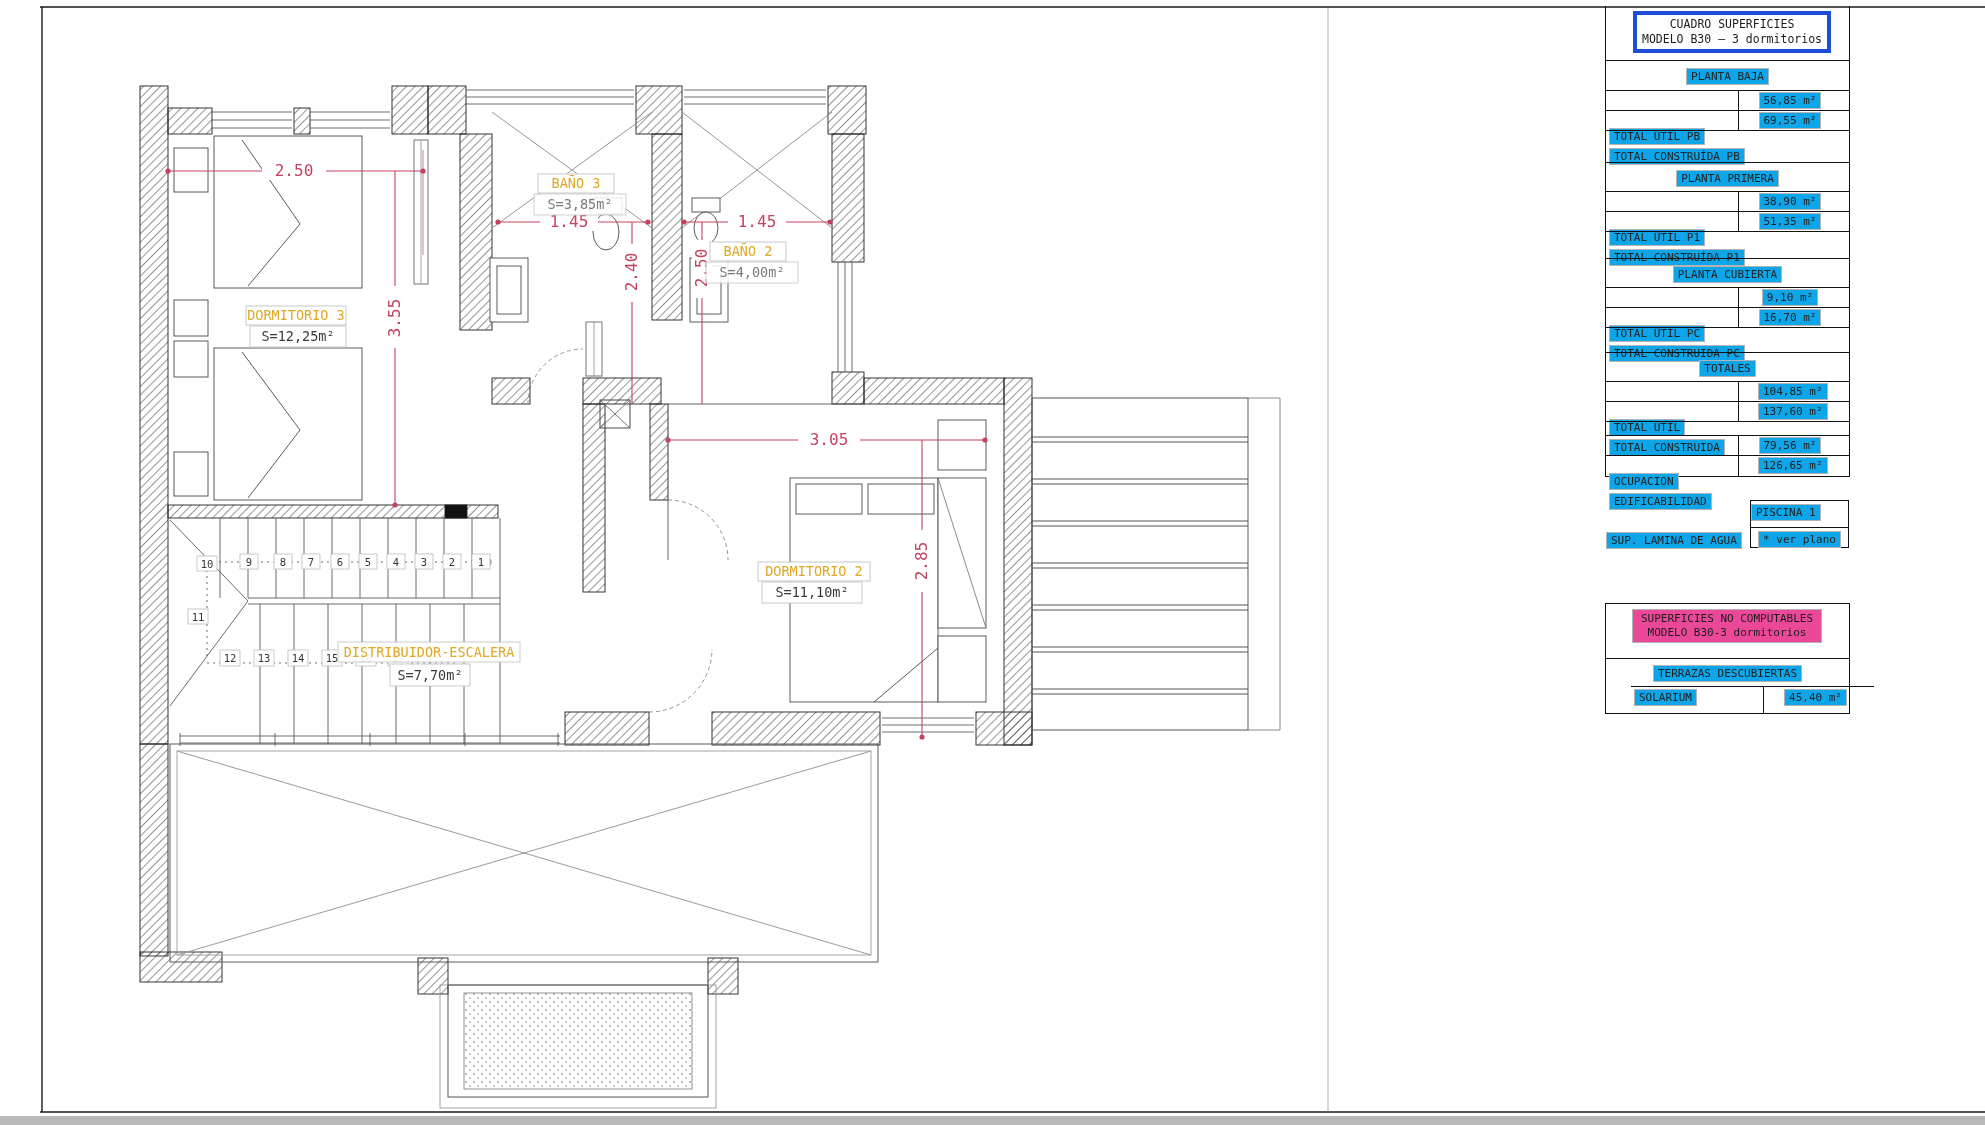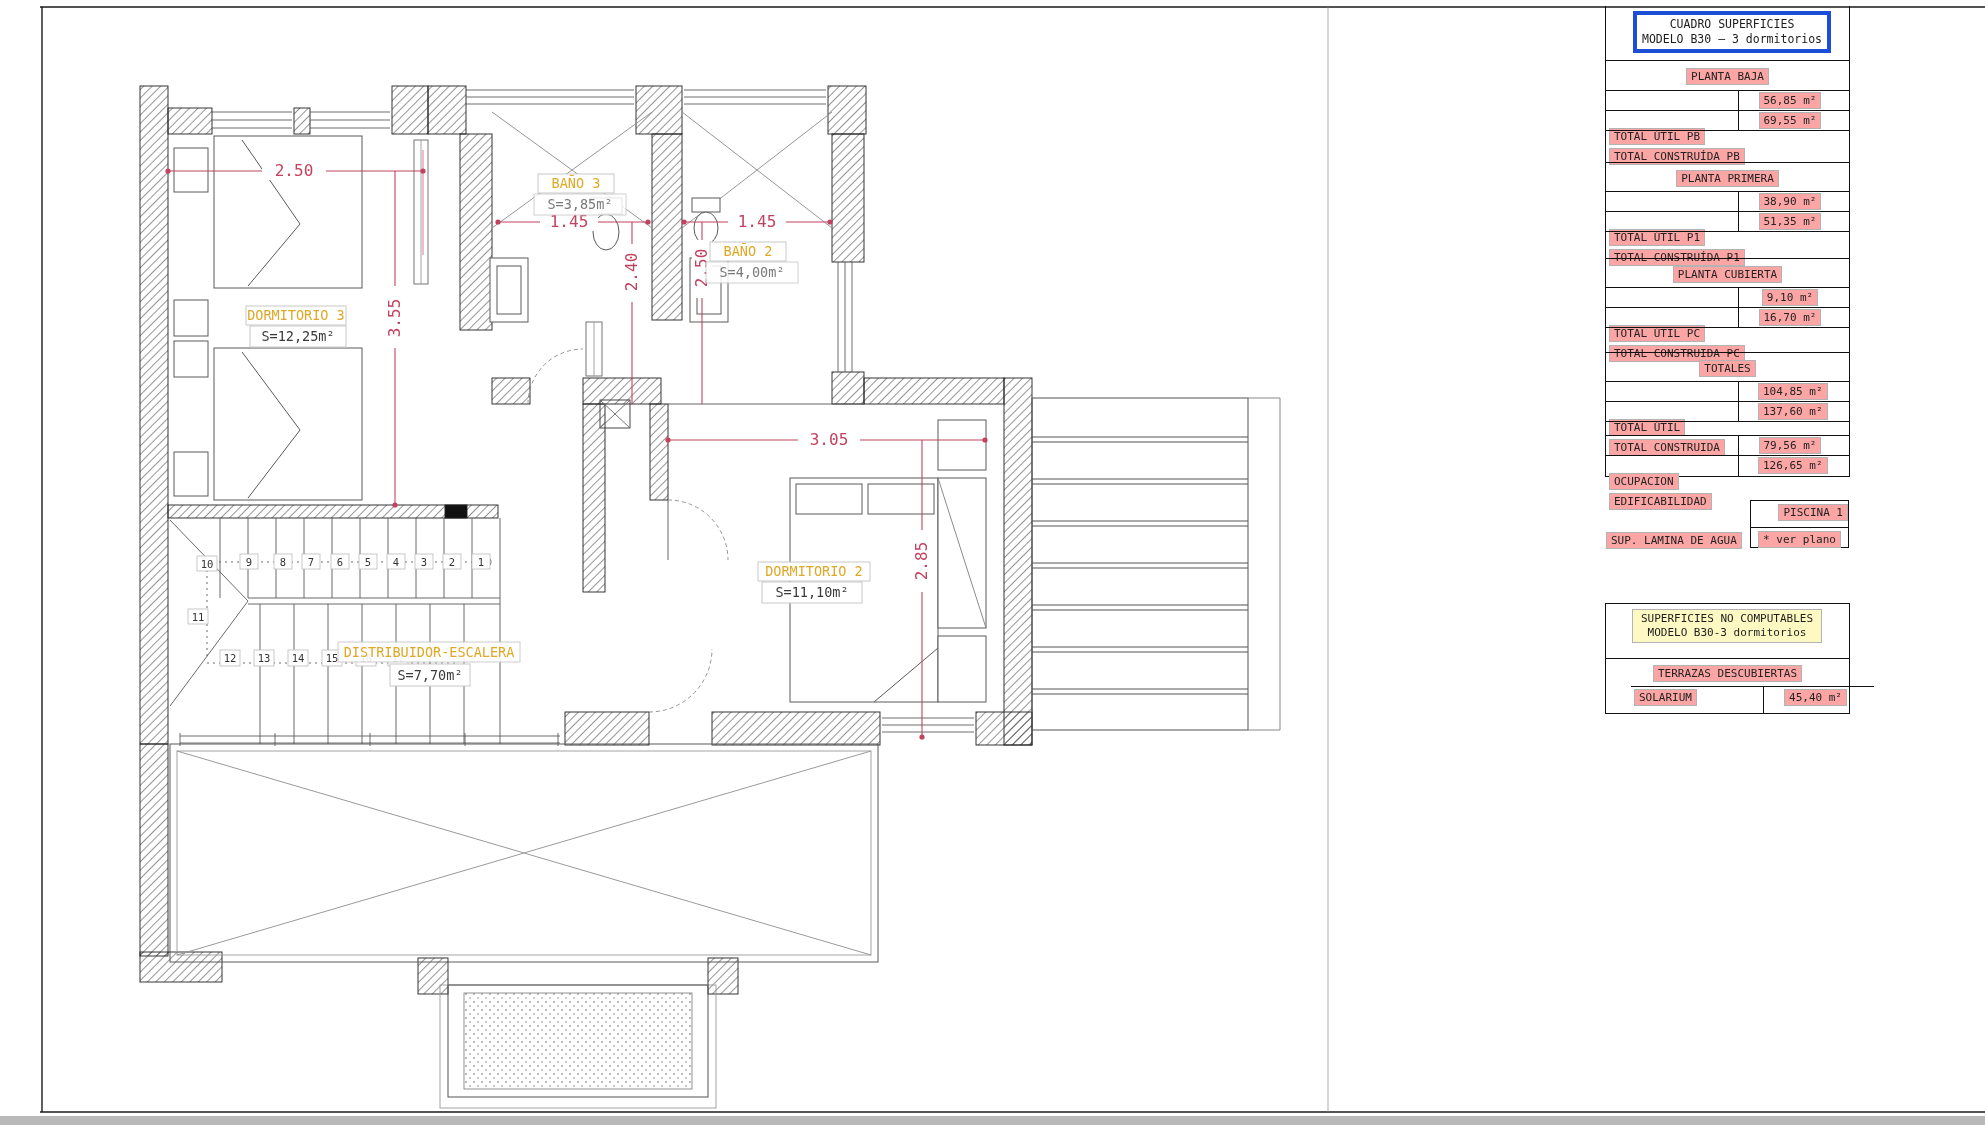--- a/index.html
+++ b/index.html
@@ -6,36 +6,36 @@
   .sheet{position:relative;width:1985px;height:1125px;background:#ffffff;overflow:hidden;
          font-family:"DejaVu Sans Mono","Liberation Mono",monospace;}
   svg{position:absolute;left:0;top:0;}
   svg text{font-family:"DejaVu Sans Mono","Liberation Mono",monospace;}
 
   
   .tbl{position:absolute;left:1605px;top:6px;width:246px;color:#1c1c1c;}
   .tmain{position:absolute;left:0;top:0;width:243px;height:470px;
          border-left:1.5px solid #111;border-right:1.5px solid #111;border-bottom:1.5px solid #111;}
   .hl{position:absolute;left:0;right:0;height:0;border-top:1px solid #111;}
-  .cbox{display:inline-block;border:1px solid #b3b3b3;background:#fca5a5;padding:0 4px;
+  .cbox{display:inline-block;border:1px solid #b3b3b3;background:#0ea5e9;padding:0 4px;
         font-size:11px;line-height:15px;white-space:nowrap;color:#222;}
   .sect{position:absolute;left:0;width:100%;text-align:center;}
   .hdr{position:absolute;left:27px;top:5px;width:190px;text-align:center;border:4px solid #1d4ed8;
        background:#fff;font-size:11.5px;line-height:15px;padding:2px 0;}
   .trow{position:absolute;left:0;width:100%;height:20px;border-top:1px solid #111;}
   .trow .vline{position:absolute;left:132px;top:0;bottom:0;width:1px;background:#111;}
   .trow .lbl{position:absolute;left:3px;top:1px;font-size:10.5px;margin-top:36px;}
   .trow .val{position:absolute;left:152px;top:1px;width:64px;text-align:center;font-size:11px;}
   .pisc{position:absolute;left:145px;top:494px;width:97px;height:46px;border:1px solid #111;}
-  .pisc .ptitle{position:absolute;left:0;top:0;width:100%;height:26px;border-bottom:1px solid #111;text-align:right;}
+  .pisc .ptitle{position:absolute;left:0;top:0;width:100%;height:26px;border-bottom:1px solid #111;text-align:left;}
   .pisc .pval{position:absolute;left:0;top:27px;width:100%;text-align:center;}
   .plbl{position:absolute;left:1px;top:523px;text-decoration:underline;}
   .ncomp{position:absolute;left:0;top:597px;width:243px;height:109px;border:1.5px solid #111;}
   .ncomp .ntitle{position:absolute;left:26px;top:5px;width:188px;text-align:center;border:1px solid #b3b3b3;
-                 background:#fef9c3;font-size:11px;line-height:14px;padding:2px 0;}
+                 background:#ec4899;font-size:11px;line-height:14px;padding:2px 0;}
   .ncomp .nhl{position:absolute;left:0;right:0;top:54px;border-top:1px solid #111;}
   .ncomp .sub{position:absolute;left:0;top:58px;width:100%;text-align:center;}
   .ncomp .nrow{position:absolute;left:0;top:82px;width:100%;height:26px;border-top:1px solid #111;margin-left:25px;}
   .ncomp .nrow .vline{position:absolute;left:132px;top:0;bottom:0;width:1px;background:#111;}
   .ncomp .nrow .lbl{position:absolute;left:3px;top:2px;font-size:10.5px;}
   .ncomp .nrow .val{position:absolute;left:152px;top:2px;width:64px;text-align:right;font-size:11px;}
   .bottombar{position:absolute;left:0;top:1116px;width:1985px;height:9px;background:#b9b9b9;}
 </style>
 </head>
 <body>

